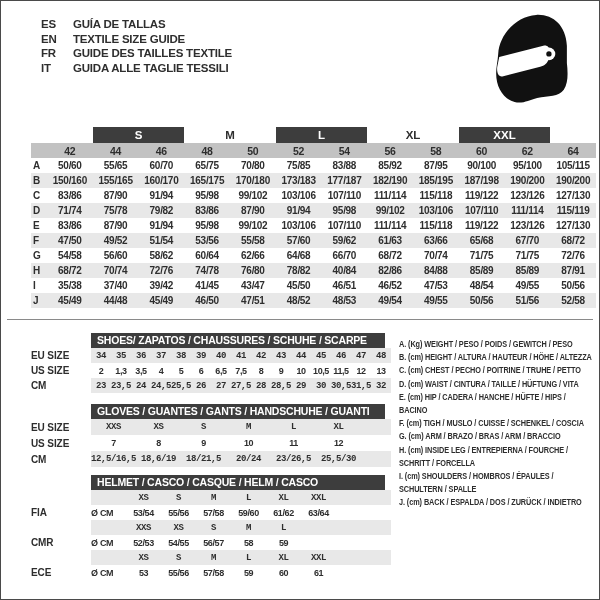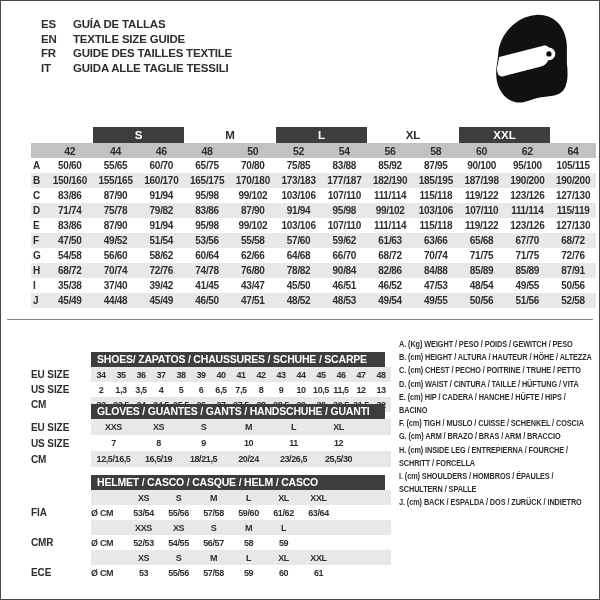--- a/index.html
+++ b/index.html
@@ -34,29 +34,29 @@
   .mt-group.plain{color:var(--text);}
   .mt-sizes{height:15px;background:var(--mid);font-size:10.5px;}
   .mt-data{height:15px;font-size:10px;}
   .mt-data.shade{background:var(--light);}
   .mt-cell{text-align:center;white-space:nowrap;letter-spacing:-0.3px;}
   .mt-label{padding-left:2px;font-size:10px;}
   
   .divider{position:absolute;top:318px;left:6px;right:6px;height:1px;background:#8a8a8a;}
   
   .stable{position:absolute;left:30px;width:565px;}
-  #shoesTable{top:351px;}
+  #shoesTable{top:332px;}
   #glovesTable{top:403px;}
   #helmetTable{top:474px;}
   .st-title{margin-left:60px;width:288px;height:15px;line-height:15px;background:var(--dark);color:#fff;font-size:10.5px;padding-left:6px;letter-spacing:-0.2px;white-space:nowrap;}
   .st-row{display:flex;height:15px;}
   #glovesTable .st-row{height:16px;}
   .st-label{width:60px;font-size:10px;letter-spacing:-0.1px;display:flex;align-items:center;}
   .st-band{width:300px;display:flex;align-items:center;height:100%;}
-  .st-band.shade{background:var(--light);}
+  .st-band.shade{background:var(--light);font-family:Liberation Mono, monospace;}
   .st-cell{text-align:center;font-size:9px;letter-spacing:-0.4px;white-space:nowrap;flex:0 0 auto;}
   .st-unit{width:35px;font-size:9px;letter-spacing:-0.3px;flex:0 0 auto;}
   
   .legend{position:absolute;left:398px;top:337px;width:226px;transform:scaleX(0.86);transform-origin:0 0;}
   .legend-item{font-size:8.5px;line-height:13.2px;letter-spacing:-0.1px;white-space:pre-line;}
 </style>
 </head>
 <body>
 
 <div class="page">
@@ -220,21 +220,21 @@
         <span class="mt-cell">72/76</span>
       </div>
       <div class="mt-row mt-data shade">
         <span class="mt-label">H</span>
         <span class="mt-cell">68/72</span>
         <span class="mt-cell">70/74</span>
         <span class="mt-cell">72/76</span>
         <span class="mt-cell">74/78</span>
         <span class="mt-cell">76/80</span>
         <span class="mt-cell">78/82</span>
-        <span class="mt-cell">90/84</span>
+        <span class="mt-cell">40/84</span>
         <span class="mt-cell">82/86</span>
         <span class="mt-cell">84/88</span>
         <span class="mt-cell">85/89</span>
         <span class="mt-cell">85/89</span>
         <span class="mt-cell">87/91</span>
       </div>
       <div class="mt-row mt-data">
         <span class="mt-label">I</span>
         <span class="mt-cell">35/38</span>
         <span class="mt-cell">37/40</span>
@@ -352,21 +352,21 @@
           <span class="st-cell" style="width:45px">9</span>
           <span class="st-cell" style="width:45px">10</span>
           <span class="st-cell" style="width:45px">11</span>
           <span class="st-cell" style="width:45px">12</span>
         </span>
       </div>
       <div class="st-row">
         <span class="st-label">CM</span>
         <span class="st-band shade">
           <span class="st-cell" style="width:45px">12,5/16,5</span>
-          <span class="st-cell" style="width:45px">16,5/19</span>
+          <span class="st-cell" style="width:45px">18,6/19</span>
           <span class="st-cell" style="width:45px">18/21,5</span>
           <span class="st-cell" style="width:45px">20/24</span>
           <span class="st-cell" style="width:45px">23/26,5</span>
           <span class="st-cell" style="width:45px">25,5/30</span>
         </span>
       </div>
     </div>
   <div class="stable" id="helmetTable">
       <div class="st-title">HELMET / CASCO / CASQUE / HELM / CASCO</div>
       <div class="st-row">

